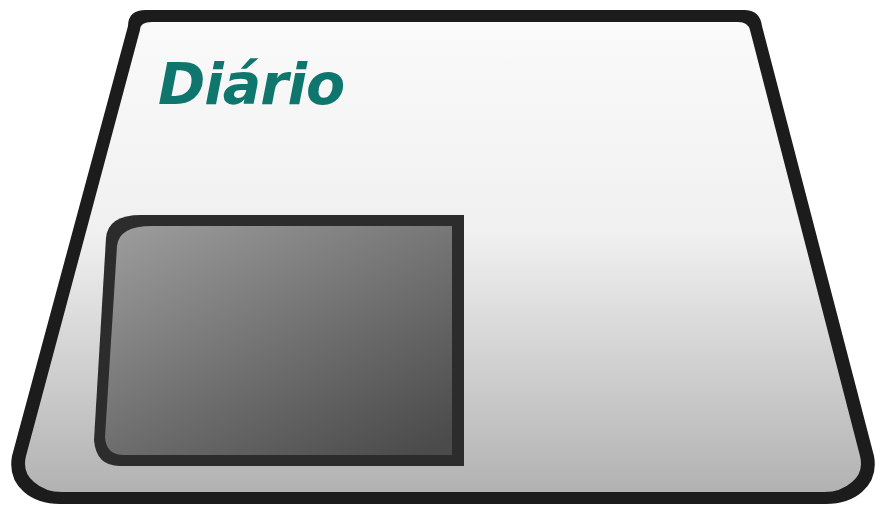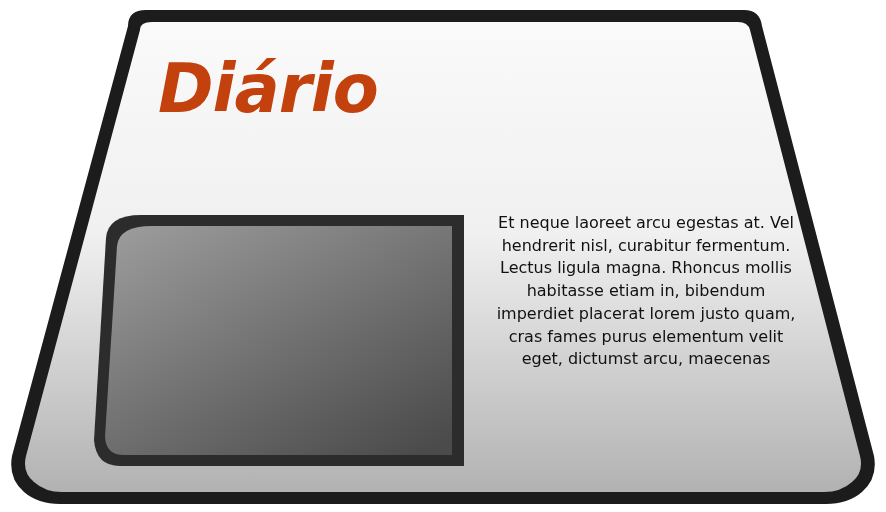--- a/index.html
+++ b/index.html
@@ -33,23 +33,23 @@
     height: 512px;
   }
   #masthead {
     position: absolute;
     left: 158px;
     top: 56px;
     width: 360px;
     font-family: "DejaVu Sans", sans-serif;
     font-style: italic;
     font-weight: bold;
-    font-size: 67px;
+    font-size: 57px;
     line-height: 1.0;
-    color: #c2410c;
+    color: #0f766e;
     letter-spacing: -1px;
     white-space: nowrap;
   }
   #column-top {
     position: absolute;
     left: 540px;
     top: 40px;
     width: 215px;
     font-size: 13.5px;
     line-height: 1.42;
@@ -126,16 +126,15 @@
              L 452 226
              L 452 455
              L 124 455
              Q 106 455 105 437
              L 117 246
              Q 119 226 152 226 Z" fill="url(#photoGrad)"></path>
   </svg>
 
   <div class="text-layer">
     <div id="masthead">Diário</div>
-    <div id="column-main">Et neque laoreet arcu egestas at. Vel hendrerit nisl, curabitur fermentum. Lectus ligula magna. Rhoncus mollis habitasse etiam in, bibendum imperdiet placerat lorem justo quam, cras fames purus elementum velit eget, dictumst arcu, maecenas</div>
   </div>
 
 </div>
 
 </body></html>

